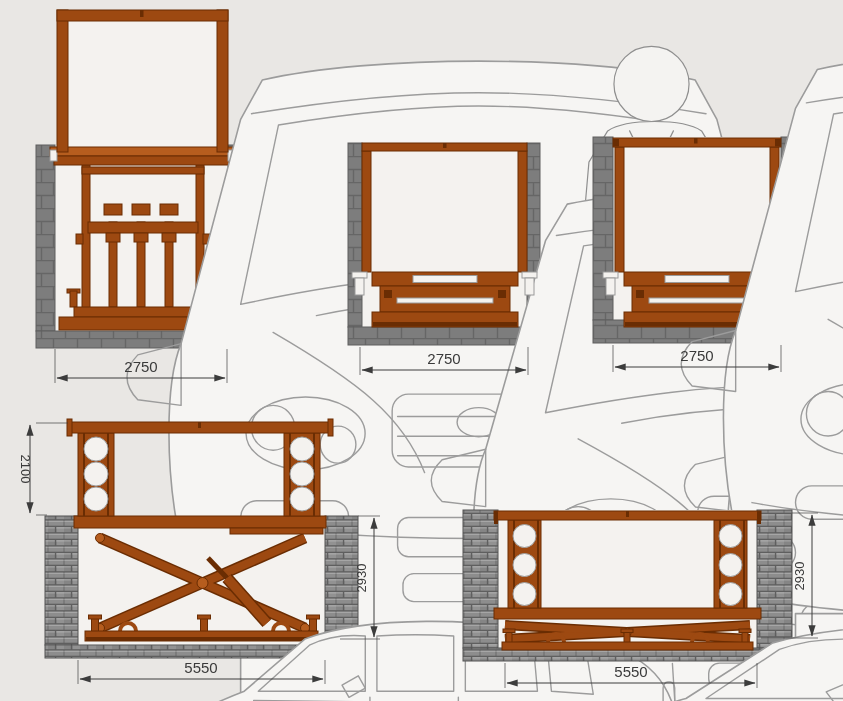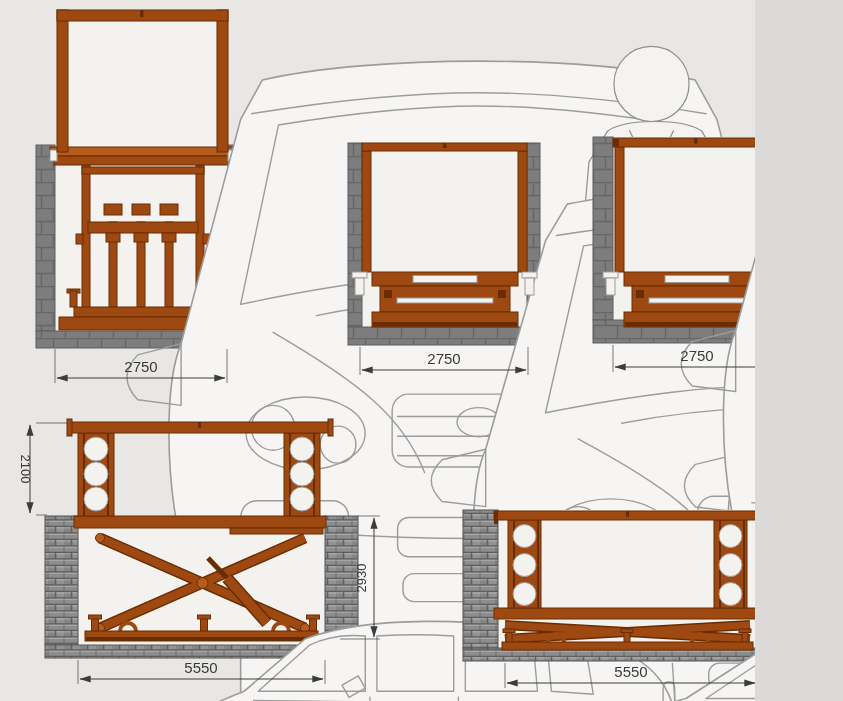--- a/index.html
+++ b/index.html
@@ -1,16 +1,16 @@
 <!DOCTYPE html>
 <html style="--background: #e9e7e4; --steel: #9d4911; --steelDark: #6a2d03; --steelLight: #b65d1e; --interior: #f4f2ef; --carLine: #9c9c9c; --dimLine: #3c3c3c; --wallGray: #7d7d7d;"><head>
 <meta charset="utf-8">
 <style>
   html,body{margin:0;padding:0;background:#dcdad8}
-  .stage{position:relative;width:755px;height:701px;background:var(--background,#e9e7e4);overflow:hidden}
+  .stage{position:relative;width:843px;height:701px;background:var(--background,#e9e7e4);overflow:hidden}
   svg{display:block}
   .st{fill:var(--steel,#9d4911);stroke:var(--steelDark,#6a2d03);stroke-width:1}
   .stD{fill:var(--steelDark,#6a2d03);stroke:none}
   .stL{fill:var(--steelLight,#b65d1e);stroke:var(--steelDark,#6a2d03);stroke-width:1}
   .inner{fill:var(--interior,#f4f2ef);stroke:none}
   .wall{fill:url(#blocks);stroke:#5e5e5e;stroke-width:1}
   .wallB{fill:url(#bricks);stroke:#525252;stroke-width:1}
   .notch{fill:var(--interior,#f4f2ef);stroke:#9a9a9a;stroke-width:1}
   .arm{stroke:var(--steel,#9d4911);fill:none}
   .armO{stroke:var(--steelDark,#6a2d03);fill:none}

